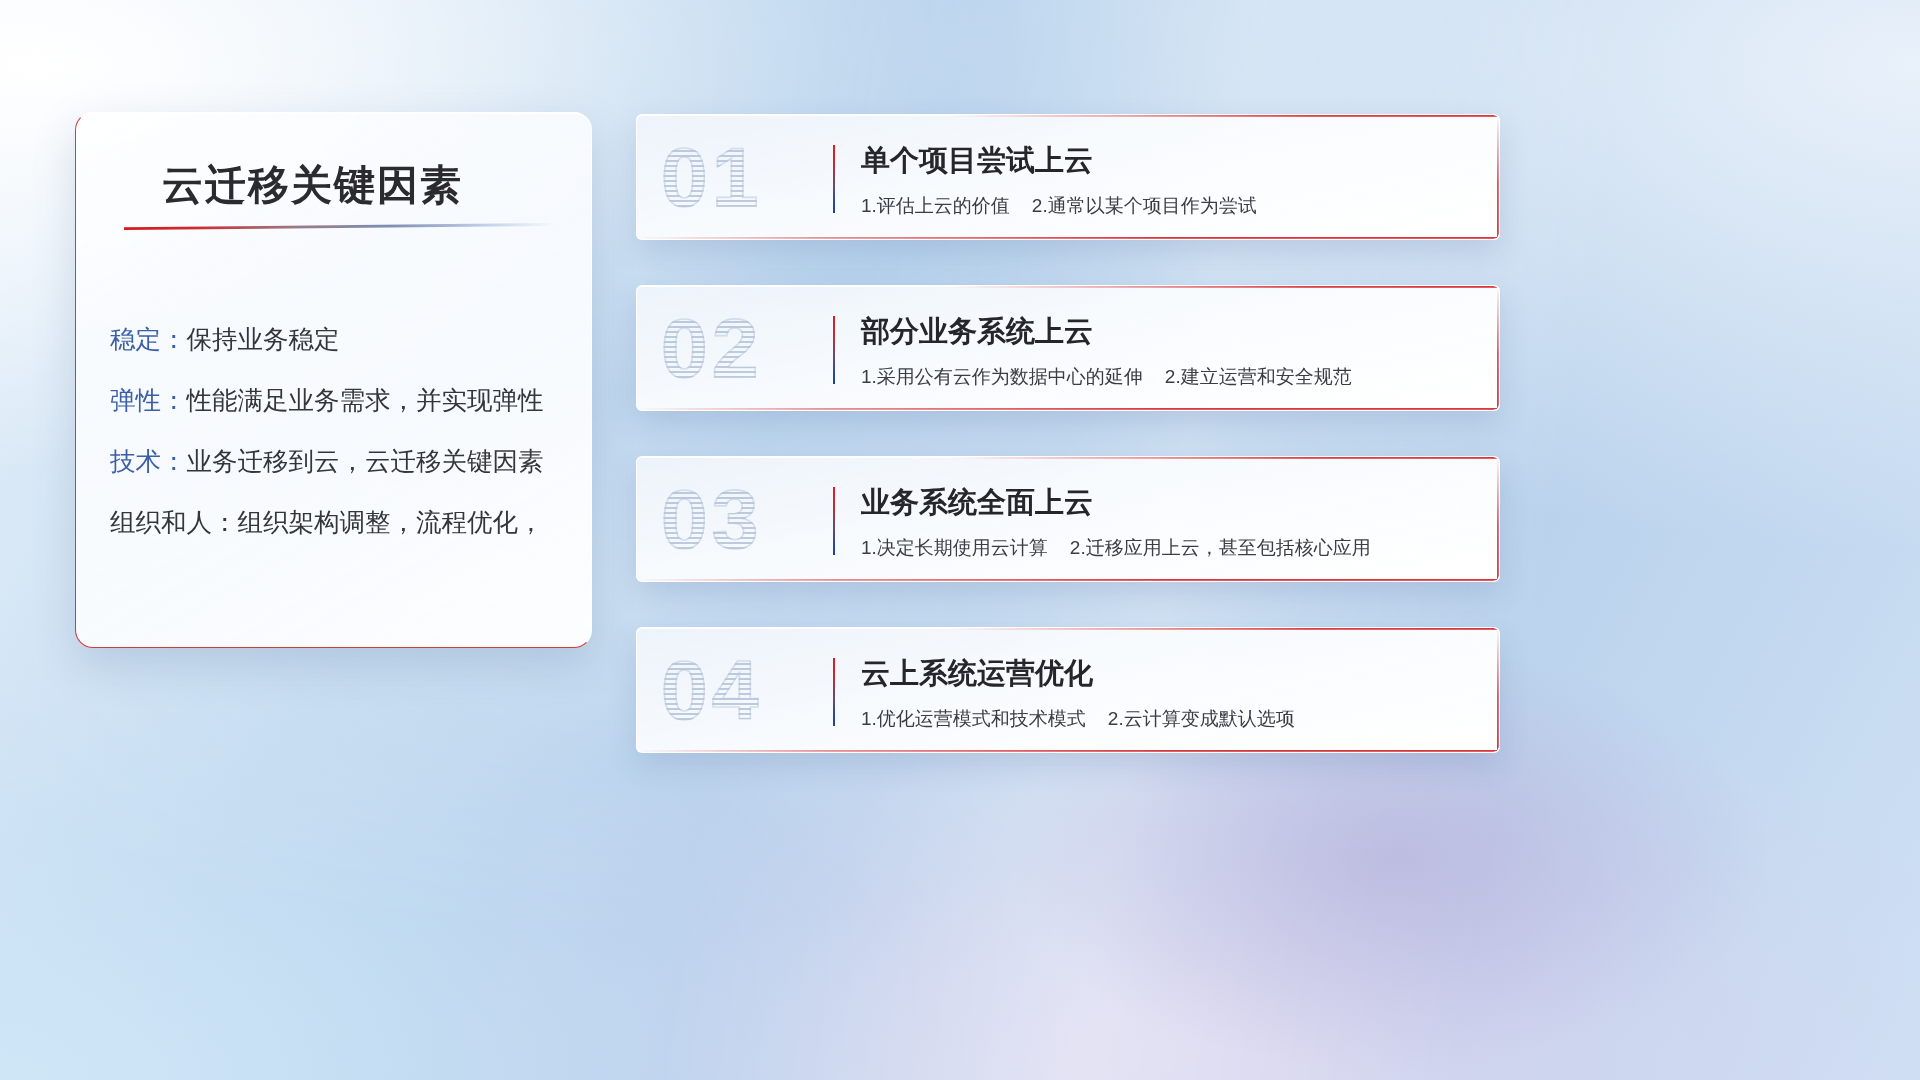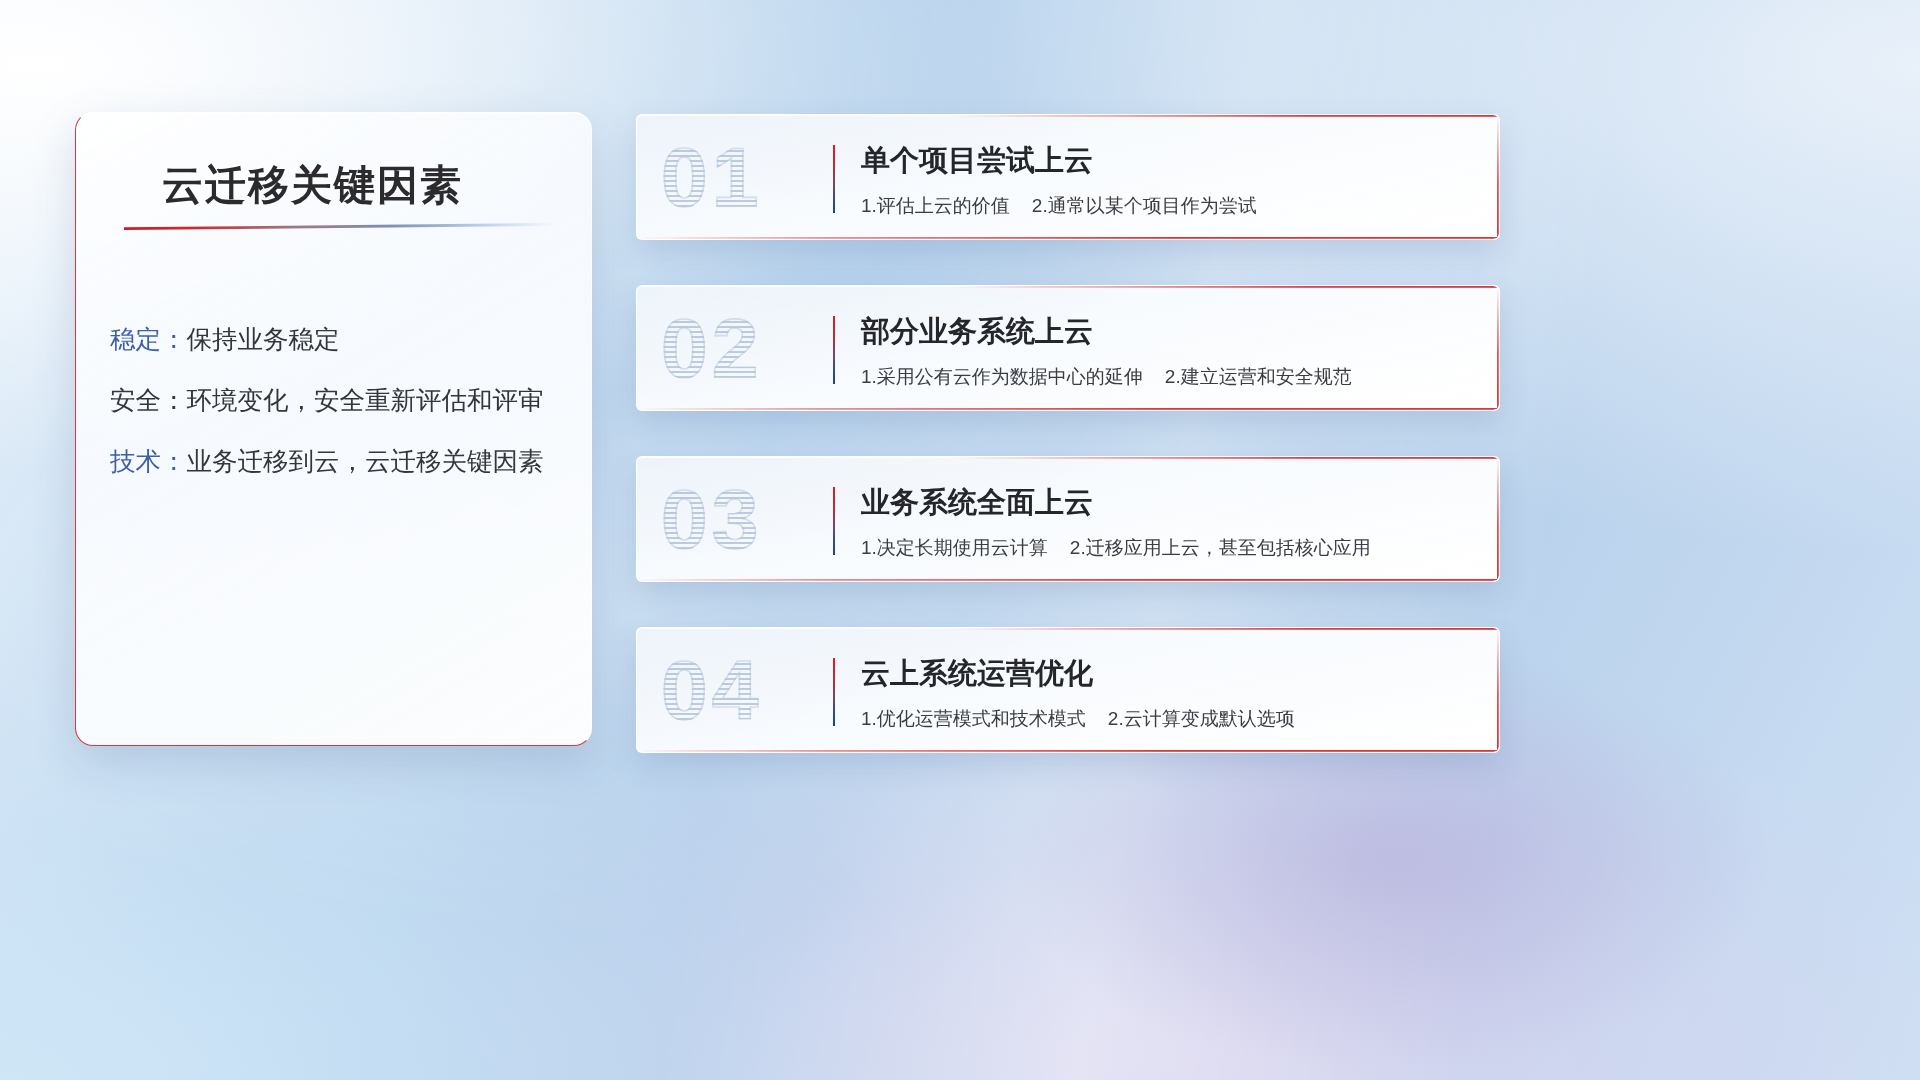--- a/index.html
+++ b/index.html
@@ -29,21 +29,21 @@
   #bg-violet{
     position:absolute; left:45%; top:52%; width:55%; height:55%;
     background:radial-gradient(closest-side, rgba(176,166,214,.55), rgba(176,166,214,0) 72%);
   }
 
   
   .stage{ position:absolute; inset:0; }
 
   
   .left-panel{
-    position:absolute; left:75px; top:112px; width:517px; height:634px;
+    position:absolute; left:75px; top:112px; width:517px; height:536px;
     border-radius:18px;
     background:linear-gradient(150deg, rgba(255,255,255,.80) 0%, rgba(250,252,255,.88) 38%, rgba(255,255,255,.95) 100%);
     border:1px solid rgba(255,255,255,.85);
     border-left:1.6px solid #d8373c;
     border-bottom:1.6px solid #d8373c;
     box-shadow:0 16px 44px rgba(60,90,140,.18), inset 0 1px 0 rgba(255,255,255,.9);
     backdrop-filter:blur(2px);
     overflow:hidden;
   }
   .panel-title{
@@ -116,22 +116,23 @@
 
   <div id="bg-base"></div>
   <div id="bg-sheen"></div>
   <div id="bg-violet"></div>
 
   <section class="left-panel">
     <h1 class="panel-title">云迁移关键因素</h1>
     <div class="title-rule"></div>
     <div class="factor-list" id="factor-list">
         <div class="factor-row"><span class="factor-key">稳定：</span><span class="factor-val">保持业务稳定</span></div>
-        <div class="factor-row"><span class="factor-key plain">安全：</span><span class="factor-val">环境变化，安全重新评估和评审</span></div>
+        <div class="factor-row"><span class="factor-key">弹性：</span><span class="factor-val">性能满足业务需求，并实现弹性</span></div>
         <div class="factor-row"><span class="factor-key">技术：</span><span class="factor-val">业务迁移到云，云迁移关键因素</span></div>
+        <div class="factor-row"><span class="factor-key plain">组织和人：</span><span class="factor-val">组织架构调整，流程优化，</span></div>
       </div>
   </section>
 
   <section class="cards" id="cards">
       <article class="card">
         <div class="ghost-num">01</div>
         <div class="divider"></div>
         <h2 class="card-title">单个项目尝试上云</h2>
         <p class="card-sub"><span>1.评估上云的价值</span><span class="gap"></span><span>2.通常以某个项目作为尝试</span></p>
       </article>

